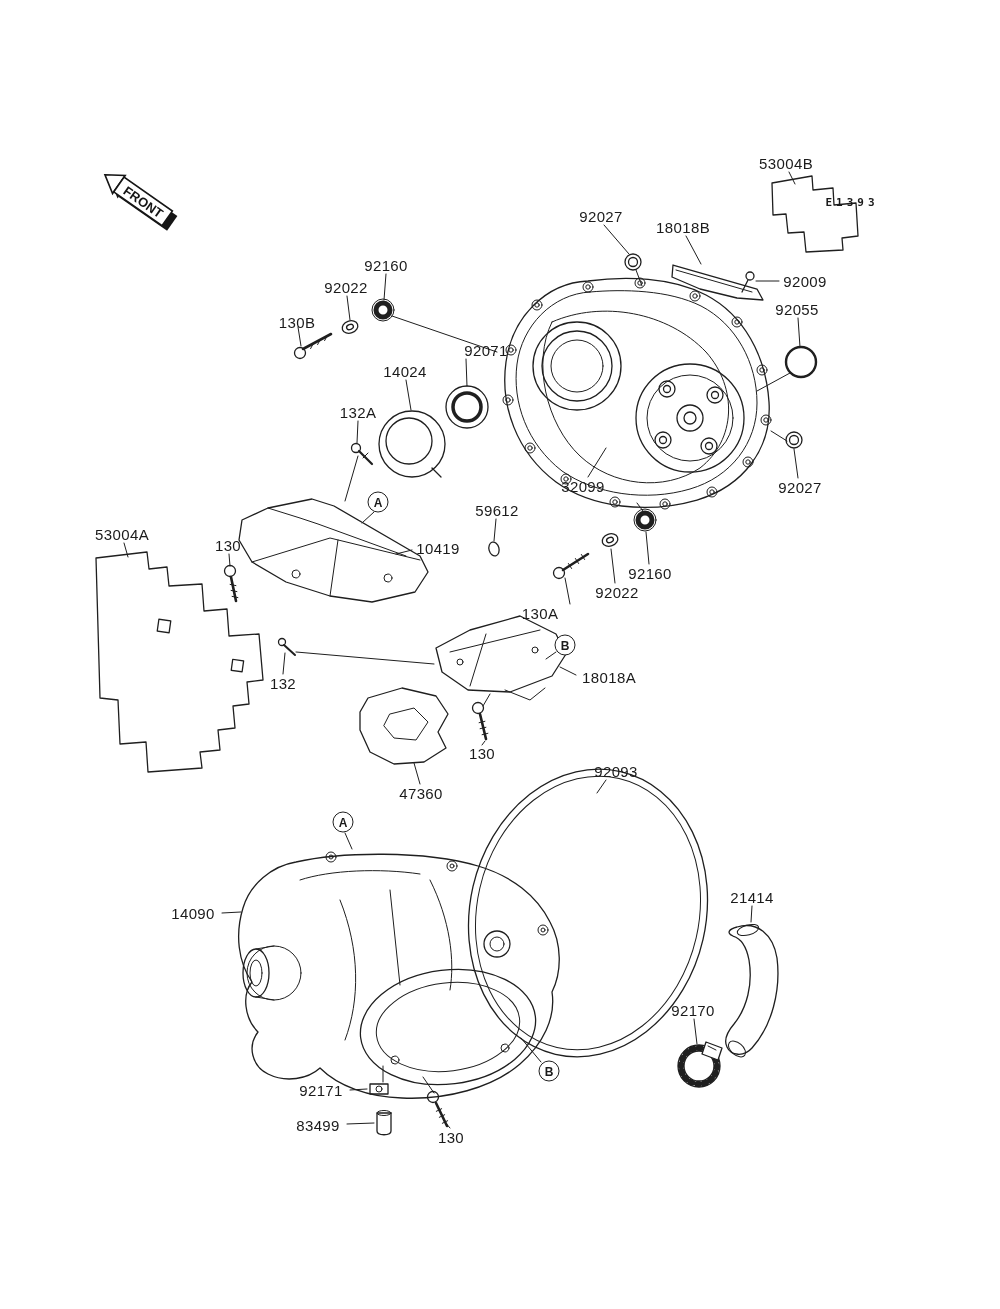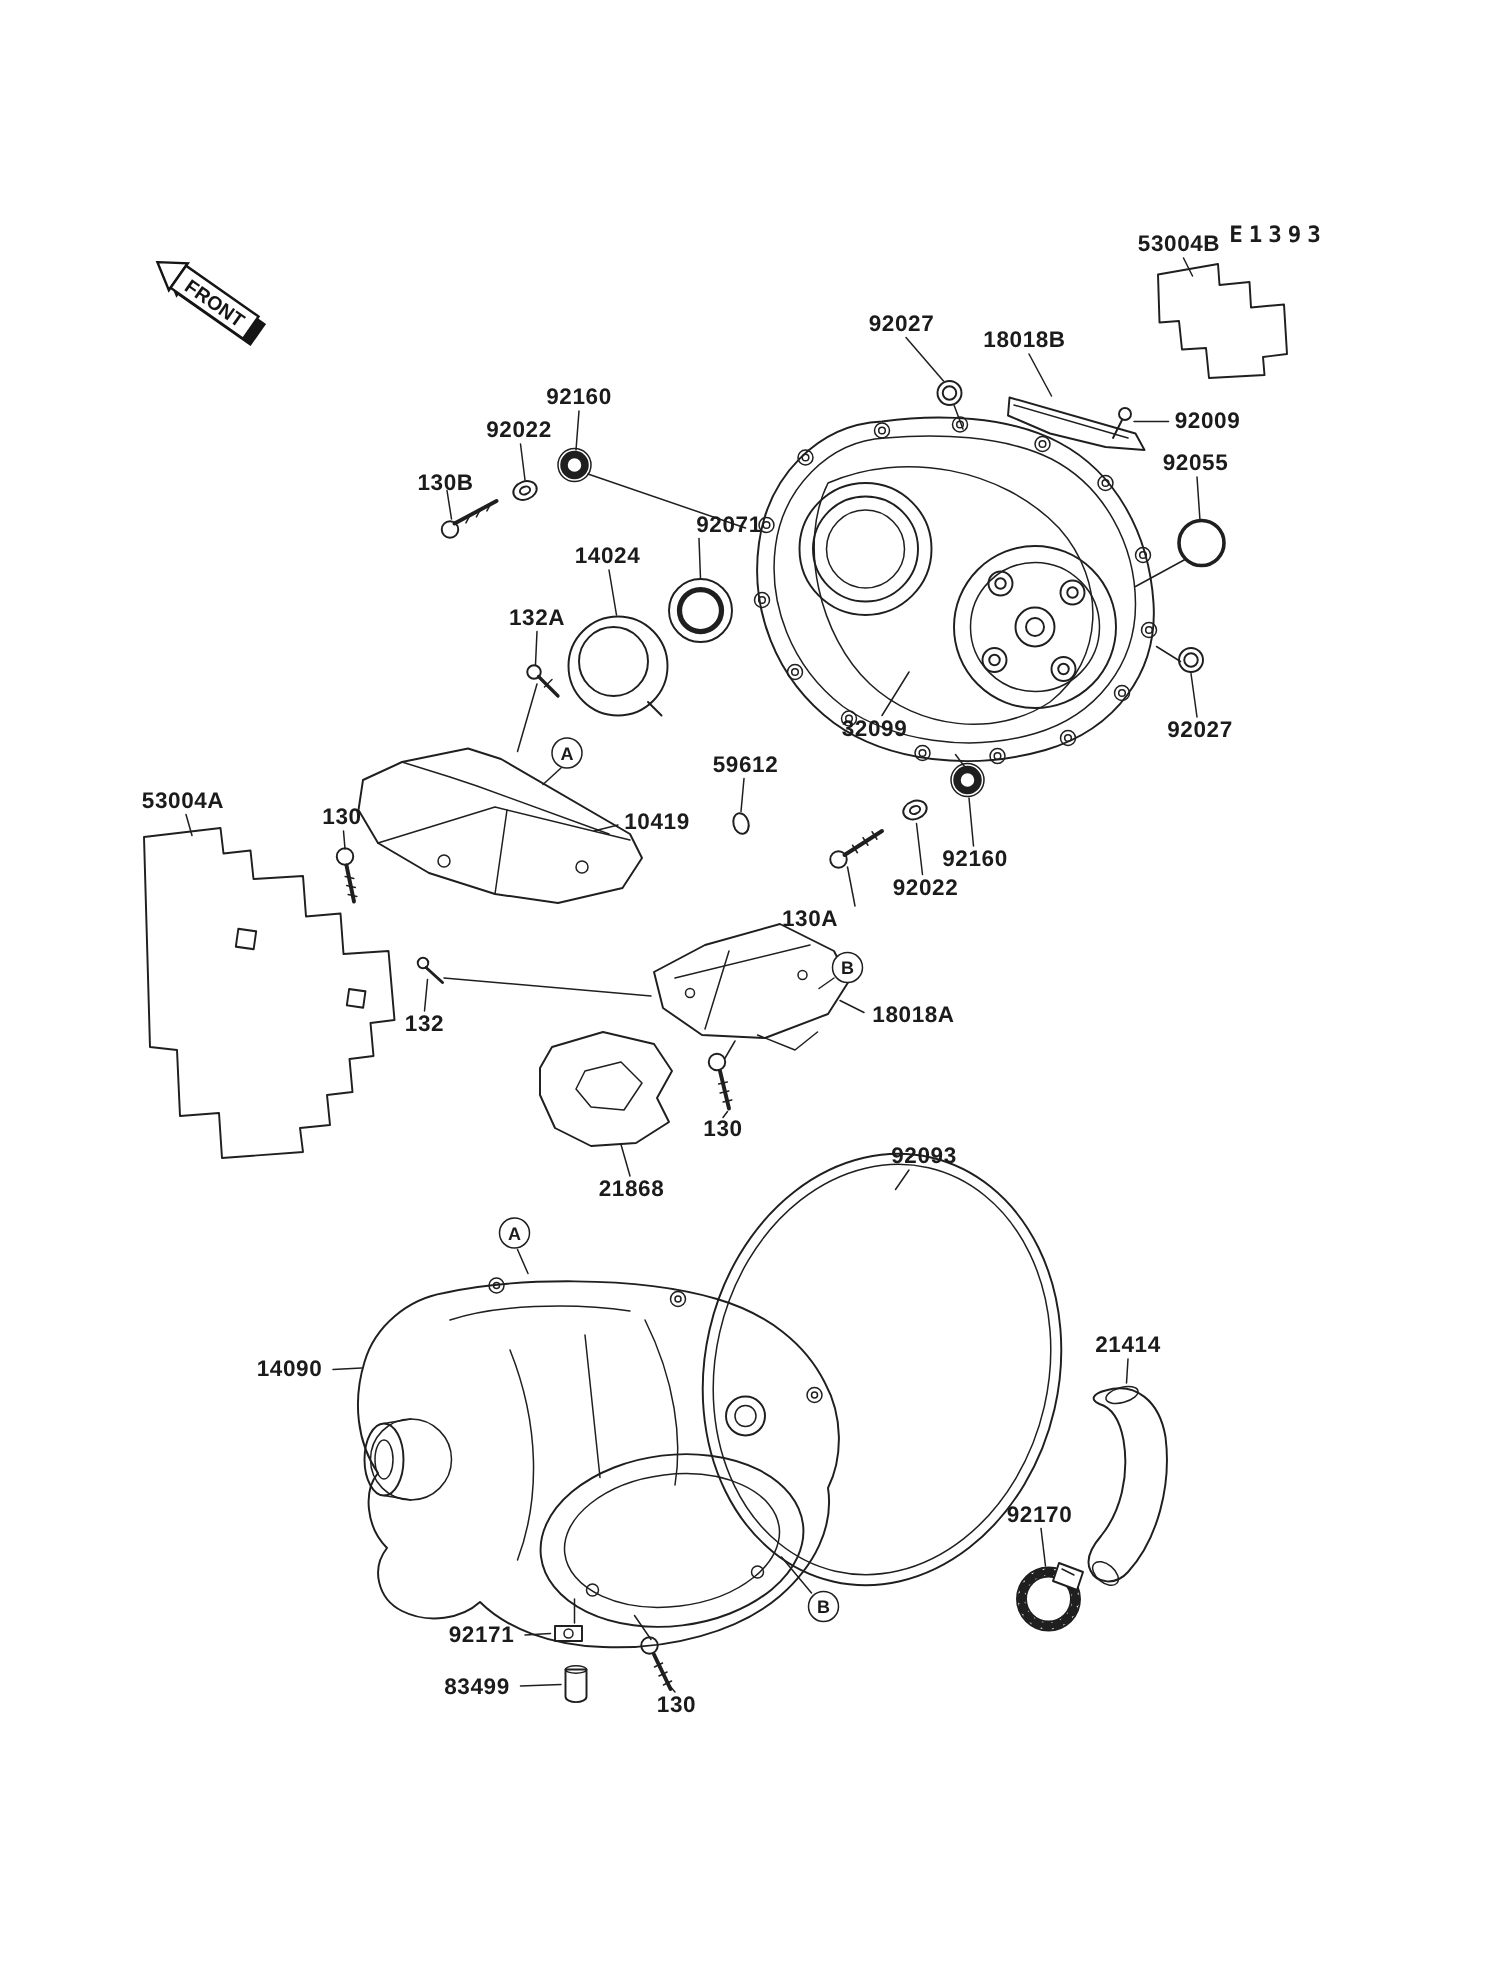--- a/index.html
+++ b/index.html
@@ -7,26 +7,27 @@
     position:relative;width:1000px;height:1309px;background:#ffffff;
     font-family:"Liberation Sans",sans-serif;overflow:hidden;color:#1b1b1b;
   }
   svg{position:absolute;left:0;top:0;}
   .ln{fill:none;stroke:#1f1f1f;stroke-width:1.3;stroke-linecap:round;stroke-linejoin:round;}
   .thin{stroke-width:1;}
   .ldr{stroke-width:1;}
   .thick{stroke-width:2.4;}
   .part-label{
     position:absolute;transform:translate(-50%,-50%);
-    font-weight:bold;font-size:15px;letter-spacing:.4px;white-space:nowrap;
+    font-weight:normal;font-size:15px;letter-spacing:.4px;white-space:nowrap;
   }
   .diagram-code{
     position:absolute;transform:translate(-50%,-50%);
-    font-size:15px;font-weight:bold;letter-spacing:4px;
+    font-size:11px;font-weight:bold;letter-spacing:4px;
     font-family:"DejaVu Sans Mono",monospace;
+    margin-top:46px;
   }
   .callout{
     position:absolute;transform:translate(-50%,-50%);
     width:21px;height:21px;border:1.6px solid #1f1f1f;border-radius:50%;
     display:flex;align-items:center;justify-content:center;
     font-size:12px;font-weight:bold;background:#fff;box-sizing:border-box;
   }
 </style>
 </head>
 <body>
@@ -363,21 +364,21 @@
   <div class="part-label" style="left:122px;top:534px">53004A</div>
   <div class="part-label" style="left:228px;top:545px">130</div>
   <div class="part-label" style="left:438px;top:548px">10419</div>
   <div class="part-label" style="left:497px;top:510px">59612</div>
   <div class="part-label" style="left:650px;top:573px">92160</div>
   <div class="part-label" style="left:617px;top:592px">92022</div>
   <div class="part-label" style="left:540px;top:613px">130A</div>
   <div class="part-label" style="left:283px;top:683px">132</div>
   <div class="part-label" style="left:609px;top:677px">18018A</div>
   <div class="part-label" style="left:482px;top:753px">130</div>
-  <div class="part-label" style="left:421px;top:793px">21868</div>
+  <div class="part-label" style="left:421px;top:793px">47360</div>
   <div class="part-label" style="left:616px;top:771px">92093</div>
   <div class="part-label" style="left:193px;top:913px">14090</div>
   <div class="part-label" style="left:752px;top:897px">21414</div>
   <div class="part-label" style="left:693px;top:1010px">92170</div>
   <div class="part-label" style="left:321px;top:1090px">92171</div>
   <div class="part-label" style="left:318px;top:1125px">83499</div>
   <div class="part-label" style="left:451px;top:1137px">130</div>
 
   <div class="callout" style="left:378px;top:502px">A</div>
   <div class="callout" style="left:565px;top:645px">B</div>

